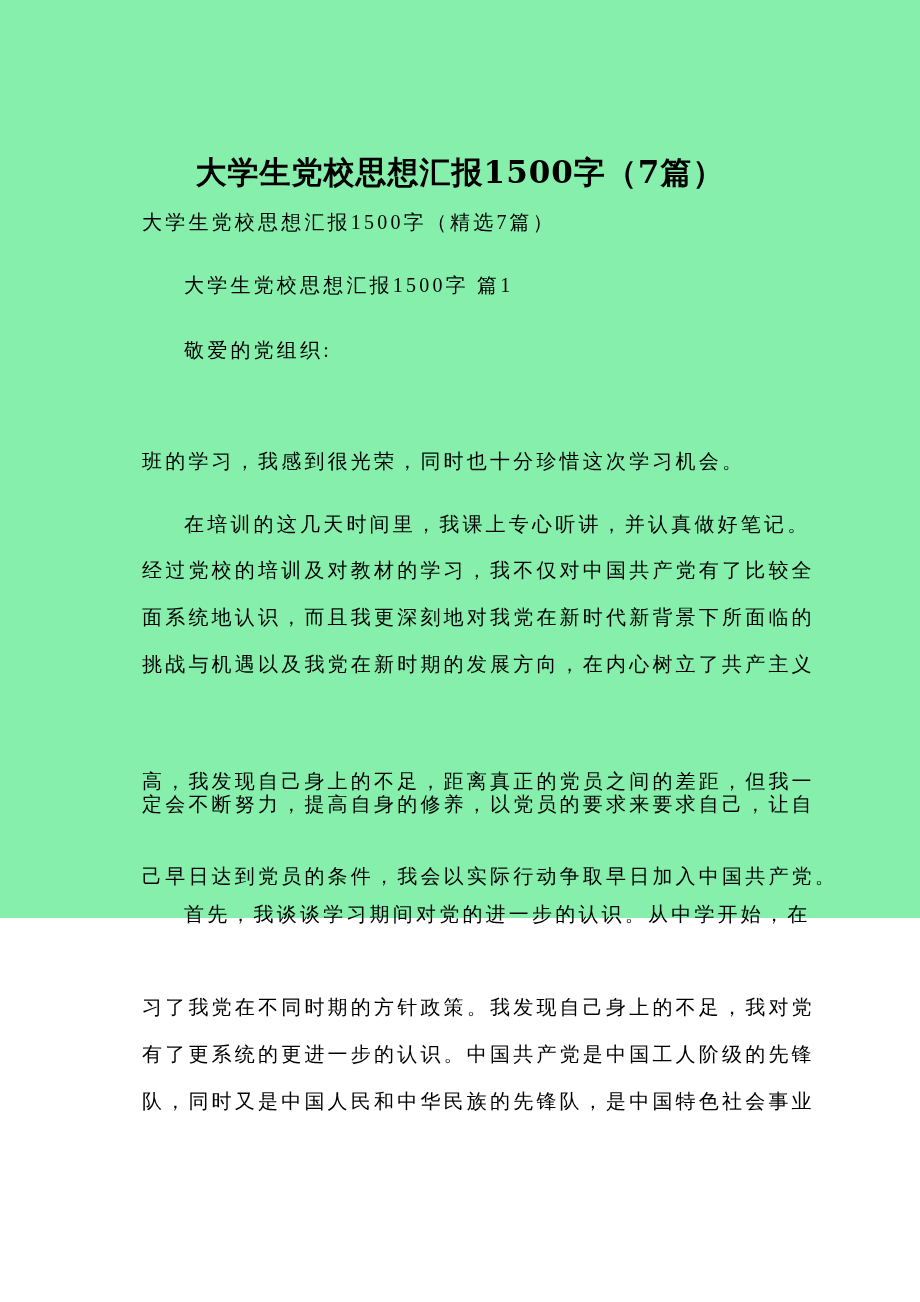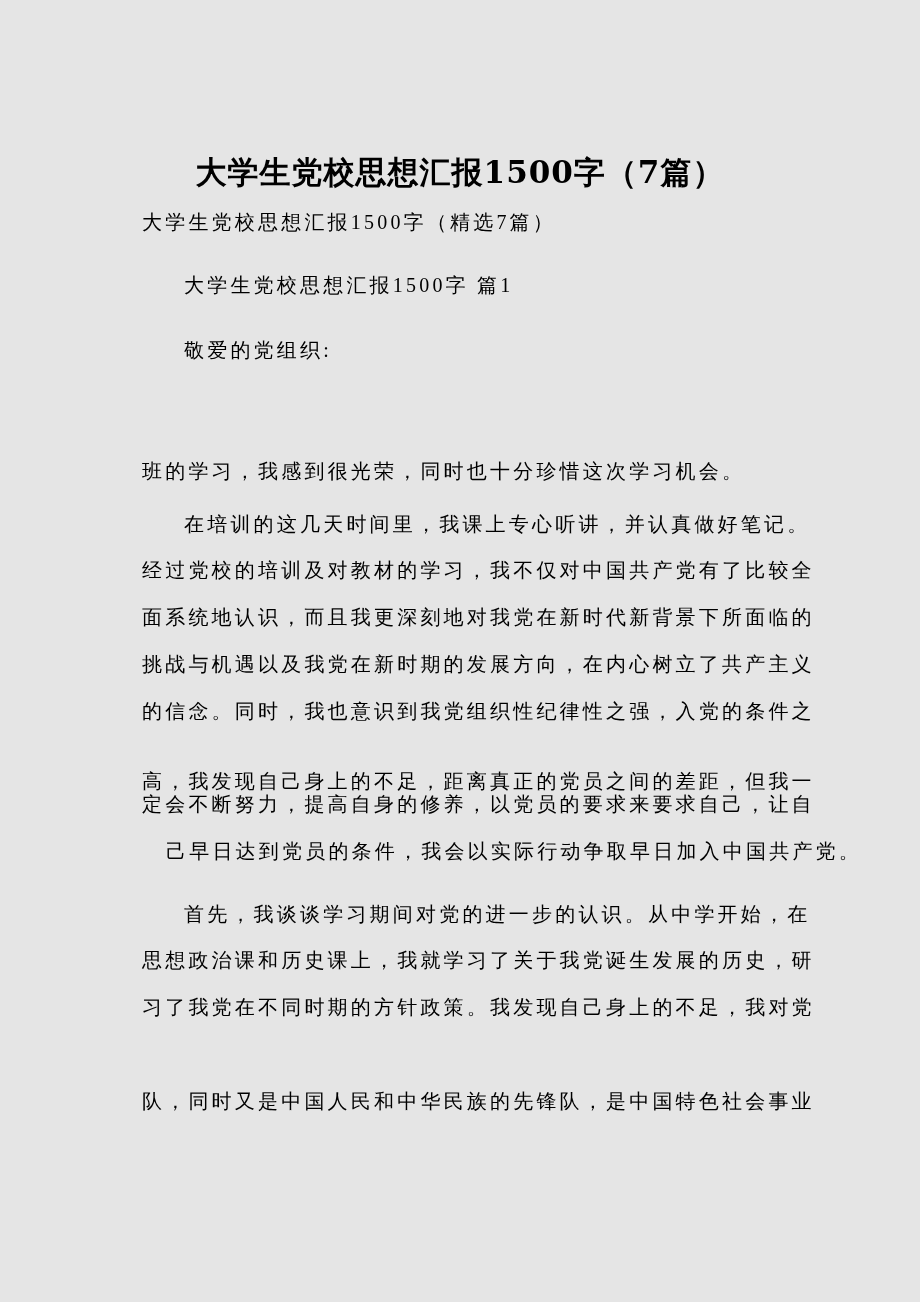--- a/index.html
+++ b/index.html
@@ -13,22 +13,22 @@
       position: relative;
       overflow: hidden;
       font-family: "DejaVu Serif", "Liberation Serif", serif;
       color: #000000;
     }
     .page {
       position: absolute;
       left: 0;
       top: 0;
       width: 920px;
-      height: 1302px;
-      background: #e5e5e5;
+      height: 918px;
+      background: #86efac;
     }
     .title {
       position: absolute;
       left: 0;
       width: 920px;
       top: 150px;
       text-align: center;
       font-size: 31px;
       font-weight: bold;
       line-height: 44px;
@@ -51,28 +51,27 @@
 
 <div class="page">
   <div class="title" style="top:150px;">大学生党校思想汇报1500字（7篇）</div>
 
   <div class="line" style="top:208px;">大学生党校思想汇报1500字（精选7篇）</div>
 
   <div class="line indent" style="top:271px;">大学生党校思想汇报1500字 篇1</div>
 
   <div class="line indent" style="top:336px;">敬爱的党组织:</div>
 
-  <div class="line" style="top:457px;">班的学习，我感到很光荣，同时也十分珍惜这次学习机会。</div>
+  <div class="line" style="top:447px;">班的学习，我感到很光荣，同时也十分珍惜这次学习机会。</div>
 
   <div class="line indent" style="top:510px;">在培训的这几天时间里，我课上专心听讲，并认真做好笔记。</div>
   <div class="line" style="top:556px;">经过党校的培训及对教材的学习，我不仅对中国共产党有了比较全</div>
   <div class="line" style="top:603px;">面系统地认识，而且我更深刻地对我党在新时代新背景下所面临的</div>
   <div class="line" style="top:650px;">挑战与机遇以及我党在新时期的发展方向，在内心树立了共产主义</div>
-  <div class="line" style="top:697px;">的信念。同时，我也意识到我党组织性纪律性之强，入党的条件之</div>
   <div class="line" style="top:767px;">高，我发现自己身上的不足，距离真正的党员之间的差距，但我一</div>
   <div class="line" style="top:790px;">定会不断努力，提高自身的修养，以党员的要求来要求自己，让自</div>
-  <div class="line" style="top:837px;margin-left:24px;">己早日达到党员的条件，我会以实际行动争取早日加入中国共产党。</div>
+  <div class="line" style="top:862px;">己早日达到党员的条件，我会以实际行动争取早日加入中国共产党。</div>
 
   <div class="line indent" style="top:900px;">首先，我谈谈学习期间对党的进一步的认识。从中学开始，在</div>
-  <div class="line" style="top:946px;">思想政治课和历史课上，我就学习了关于我党诞生发展的历史，研</div>
   <div class="line" style="top:993px;">习了我党在不同时期的方针政策。我发现自己身上的不足，我对党</div>
+  <div class="line" style="top:1040px;">有了更系统的更进一步的认识。中国共产党是中国工人阶级的先锋</div>
   <div class="line" style="top:1087px;">队，同时又是中国人民和中华民族的先锋队，是中国特色社会事业</div>
 </div>
 
 </body></html>

